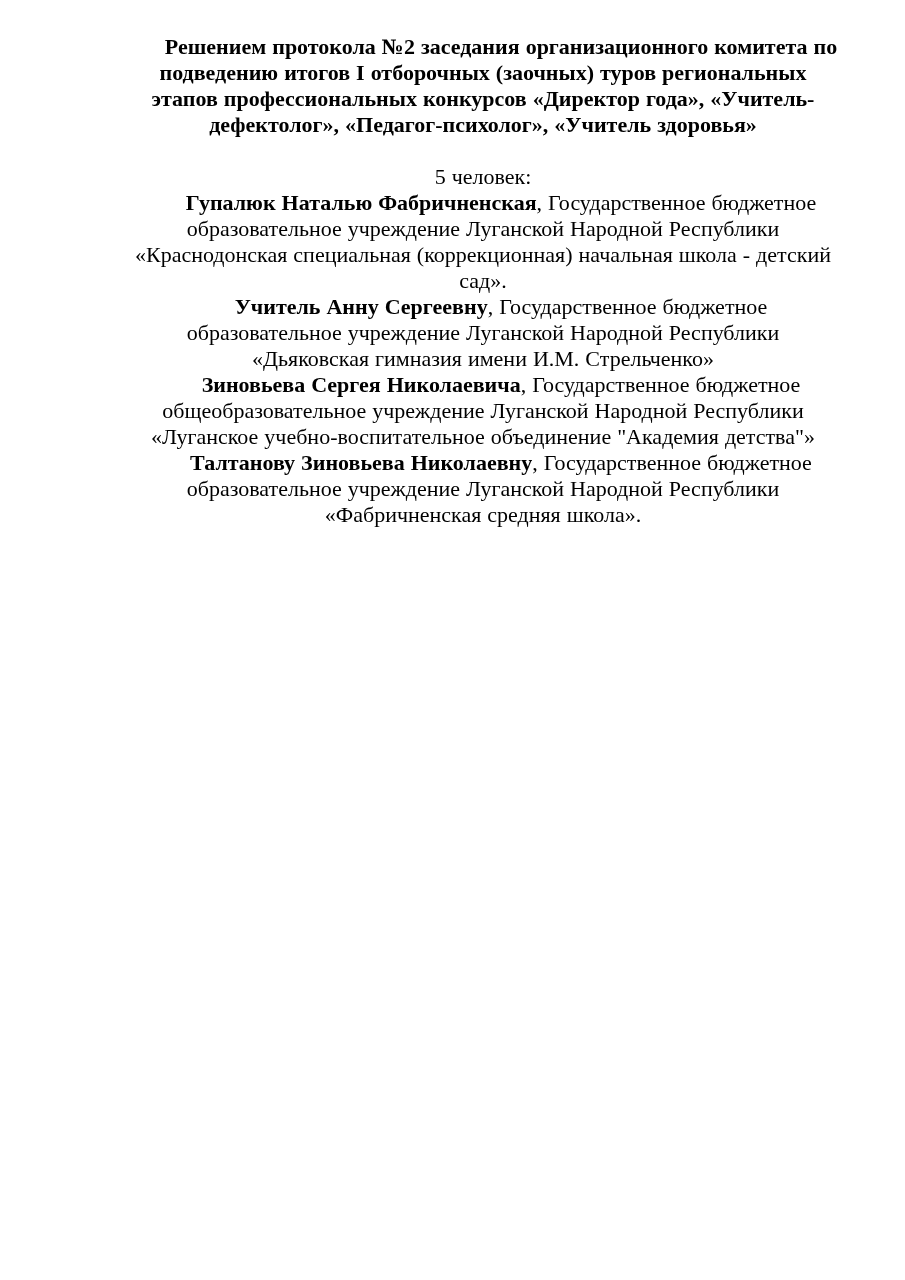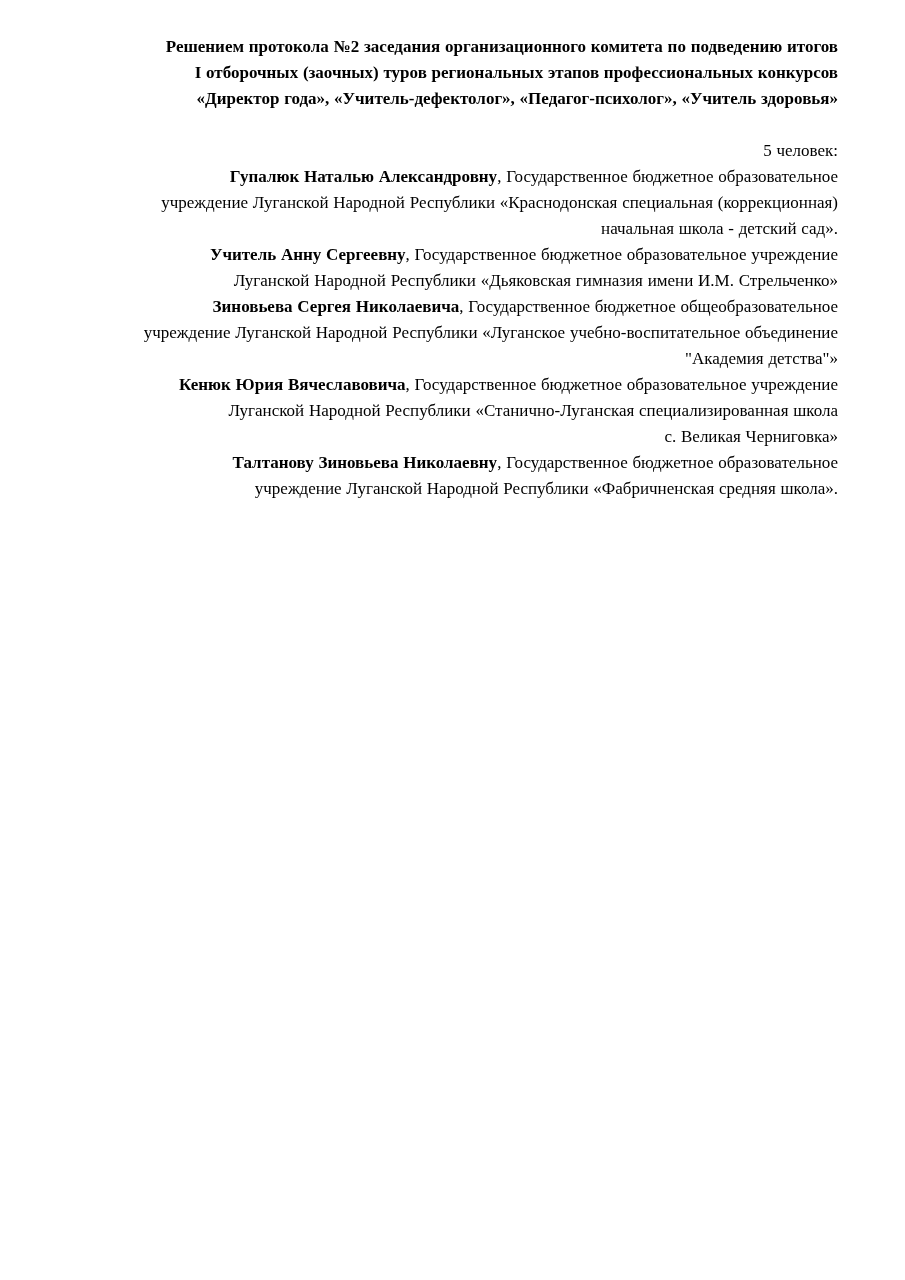--- a/index.html
+++ b/index.html
@@ -12,23 +12,23 @@
     .page {
       position: relative;
       width: 905px;
       height: 1280px;
       overflow: hidden;
       background: #ffffff;
       color: #000000;
     }
     .doc-body {
       padding: 34px 67px 0 128px;
-      font-size: 17px;
+      font-size: 22px;
       line-height: 26px;
-      text-align: right;
+      text-align: center;
       word-spacing: 0.5px;
     }
     p.para {
       margin: 0;
       padding: 0;
     }
     p.para.indent {
       text-indent: 36px;
     }
     p.para.empty {
@@ -39,19 +39,18 @@
     }
   </style>
 </head>
 <body>
 
 <main class="page" style="background: rgb(255, 255, 255); color: rgb(0, 0, 0);">
   <div class="doc-body">
       <p class="para indent"><b>Решением протокола №2 заседания организационного комитета по подведению итогов I отборочных (заочных) туров региональных этапов профессиональных конкурсов «Директор года», «Учитель-дефектолог», «Педагог-психолог», «Учитель здоровья»</b></p>
       <p class="para empty">&nbsp;</p>
       <p class="para"><span>5 человек:</span></p>
-      <p class="para indent"><b>Гупалюк Наталью Александровну</b><span>, Государственное бюджетное образовательное учреждение Луганской Народной Республики «Краснодонская специальная (коррекционная) начальная школа - детский сад».</span></p>
+      <p class="para indent"><b>Гупалюк Наталью Фабричненская</b><span>, Государственное бюджетное образовательное учреждение Луганской Народной Республики «Краснодонская специальная (коррекционная) начальная школа - детский сад».</span></p>
       <p class="para indent"><b>Учитель Анну Сергеевну</b><span>, Государственное бюджетное образовательное учреждение Луганской Народной Республики «Дьяковская гимназия имени И.М. Стрельченко»</span></p>
       <p class="para indent"><b>Зиновьева Сергея Николаевича</b><span>, Государственное бюджетное общеобразовательное учреждение Луганской Народной Республики «Луганское учебно-воспитательное объединение "Академия детства"»</span></p>
-      <p class="para indent"><b>Кенюк Юрия Вячеславовича</b><span>, Государственное бюджетное образовательное учреждение Луганской Народной Республики «Станично-Луганская специализированная школа</span><br><span>с. Великая Черниговка»</span></p>
       <p class="para indent"><b>Талтанову Зиновьева Николаевну</b><span>, Государственное бюджетное образовательное учреждение Луганской Народной Республики «Фабричненская средняя школа».</span></p>
     </div>
 </main>
 
 </body></html>

